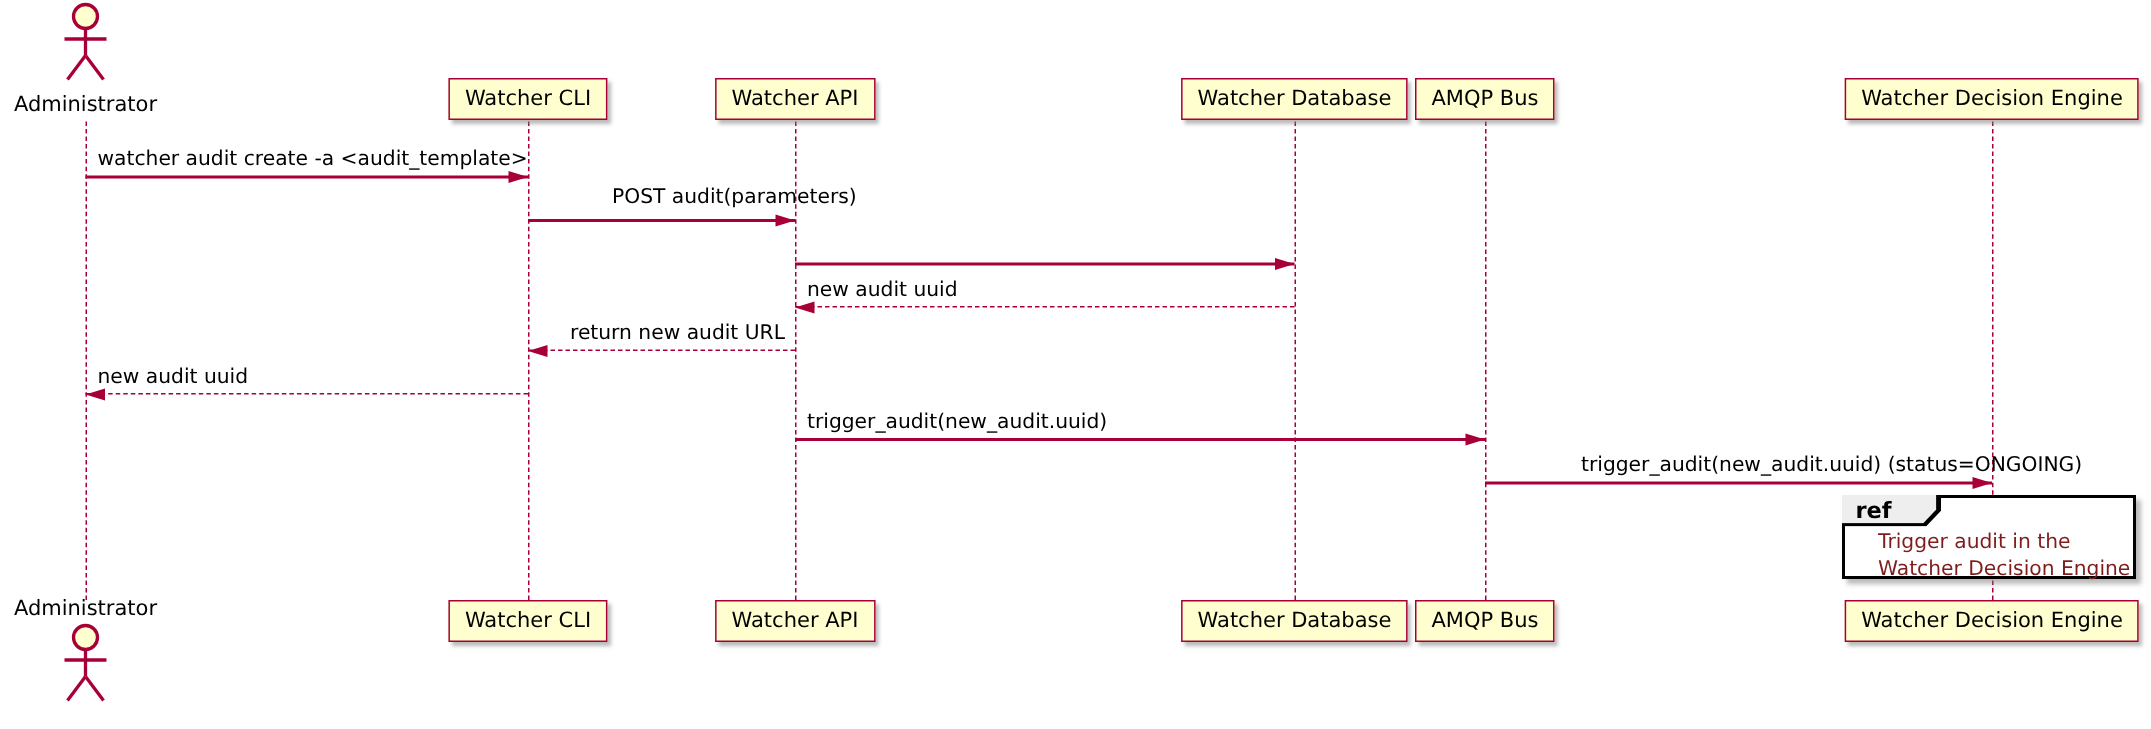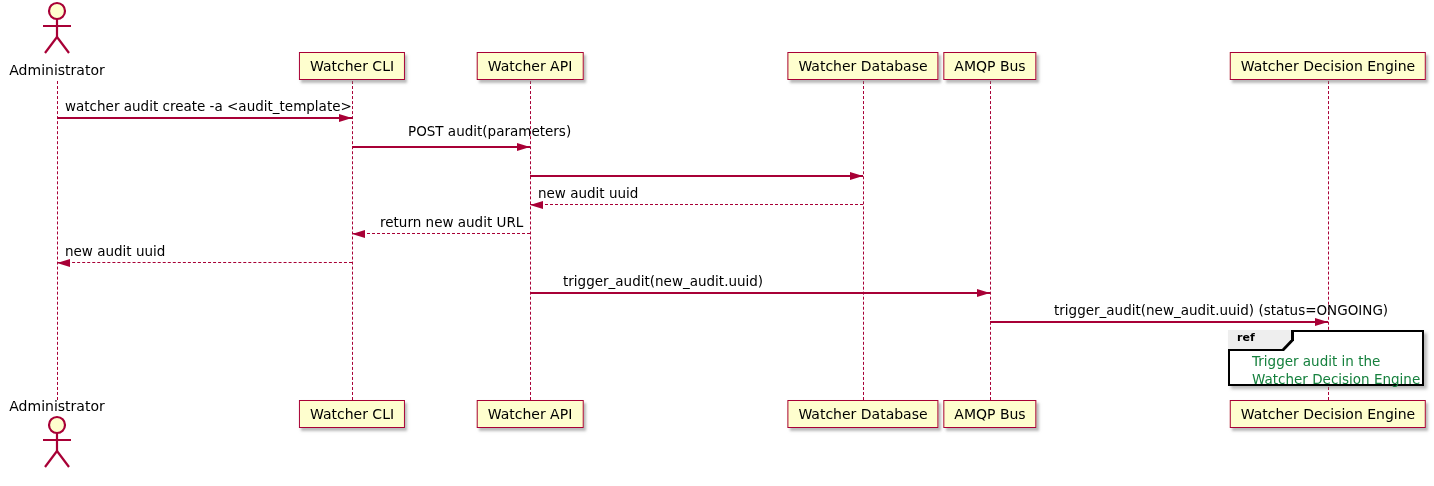--- a/index.html
+++ b/index.html
@@ -48,26 +48,26 @@
   }
   .ref-tab {
     position: absolute; left: -2px; top: -2px; width: 66px; height: 21px;
     background: #000;
     clip-path: polygon(0 0, 100% 0, 100% 50%, calc(100% - 10px) 100%, 0 100%);
   }
   .ref-tab-inner {
     position: absolute; left: 0; top: 0; width: 63px; height: 19px;
     background: #EEEEEE;
     clip-path: polygon(0 0, 100% 0, 100% 50%, calc(100% - 9px) 100%, 0 100%);
-    font-weight: bold; font-size: 11px; color: #000;
+    font-weight: bold; font-size: 15px; color: #000;
     padding: 1px 0 0 9px; box-sizing: border-box;
   }
   .ref-content {
     position: absolute; left: 22px; top: 20px;
-    font-size: 13.5px; line-height: 18px; color: #15803d;
+    font-size: 13.5px; line-height: 18px; color: #7f1d1d;
   }
 </style>
 </head>
 <body>
 
 <div id="stage">
     <div class="lifeline" style="left: 57px;"></div>
     <div class="lifeline" style="left: 352px;"></div>
     <div class="lifeline" style="left: 530px;"></div>
     <div class="lifeline" style="left: 863px;"></div>
@@ -115,21 +115,21 @@
     <div class="arrowhead left" style="top: 200.5px; left: 530px;"></div>
     <div class="msg-label" style="left: 538px; top: 185px;">new audit uuid</div>
     <div class="msg-line dashed" style="left: 352px; width: 178px; top: 233px;"></div>
     <div class="arrowhead left" style="top: 229.5px; left: 352px;"></div>
     <div class="msg-label" style="left: 380px; top: 214px;">return new audit URL</div>
     <div class="msg-line dashed" style="left: 57px; width: 295px; top: 262px;"></div>
     <div class="arrowhead left" style="top: 258.5px; left: 57px;"></div>
     <div class="msg-label" style="left: 65px; top: 243px;">new audit uuid</div>
     <div class="msg-line solid" style="left: 530px; width: 460px; top: 292px;"></div>
     <div class="arrowhead right" style="top: 288.5px; left: 977px;"></div>
-    <div class="msg-label" style="left: 538px; top: 273px; margin-left: 25px;">trigger_audit(new_audit.uuid)</div>
+    <div class="msg-label" style="left: 538px; top: 273px;">trigger_audit(new_audit.uuid)</div>
     <div class="msg-line solid" style="left: 990px; width: 338px; top: 321px;"></div>
     <div class="arrowhead right" style="top: 317.5px; left: 1315px;"></div>
     <div class="msg-label" style="left: 1054px; top: 302px;">trigger_audit(new_audit.uuid) (status=ONGOING)</div>
     <div class="ref-box" style="left: 1228px; top: 330px; width: 196px; height: 56px;">
       <div class="ref-tab">
         <div class="ref-tab-inner">ref</div>
       </div>
       <div class="ref-content">
         <div>Trigger audit in the</div>
         <div>Watcher Decision Engine</div>

